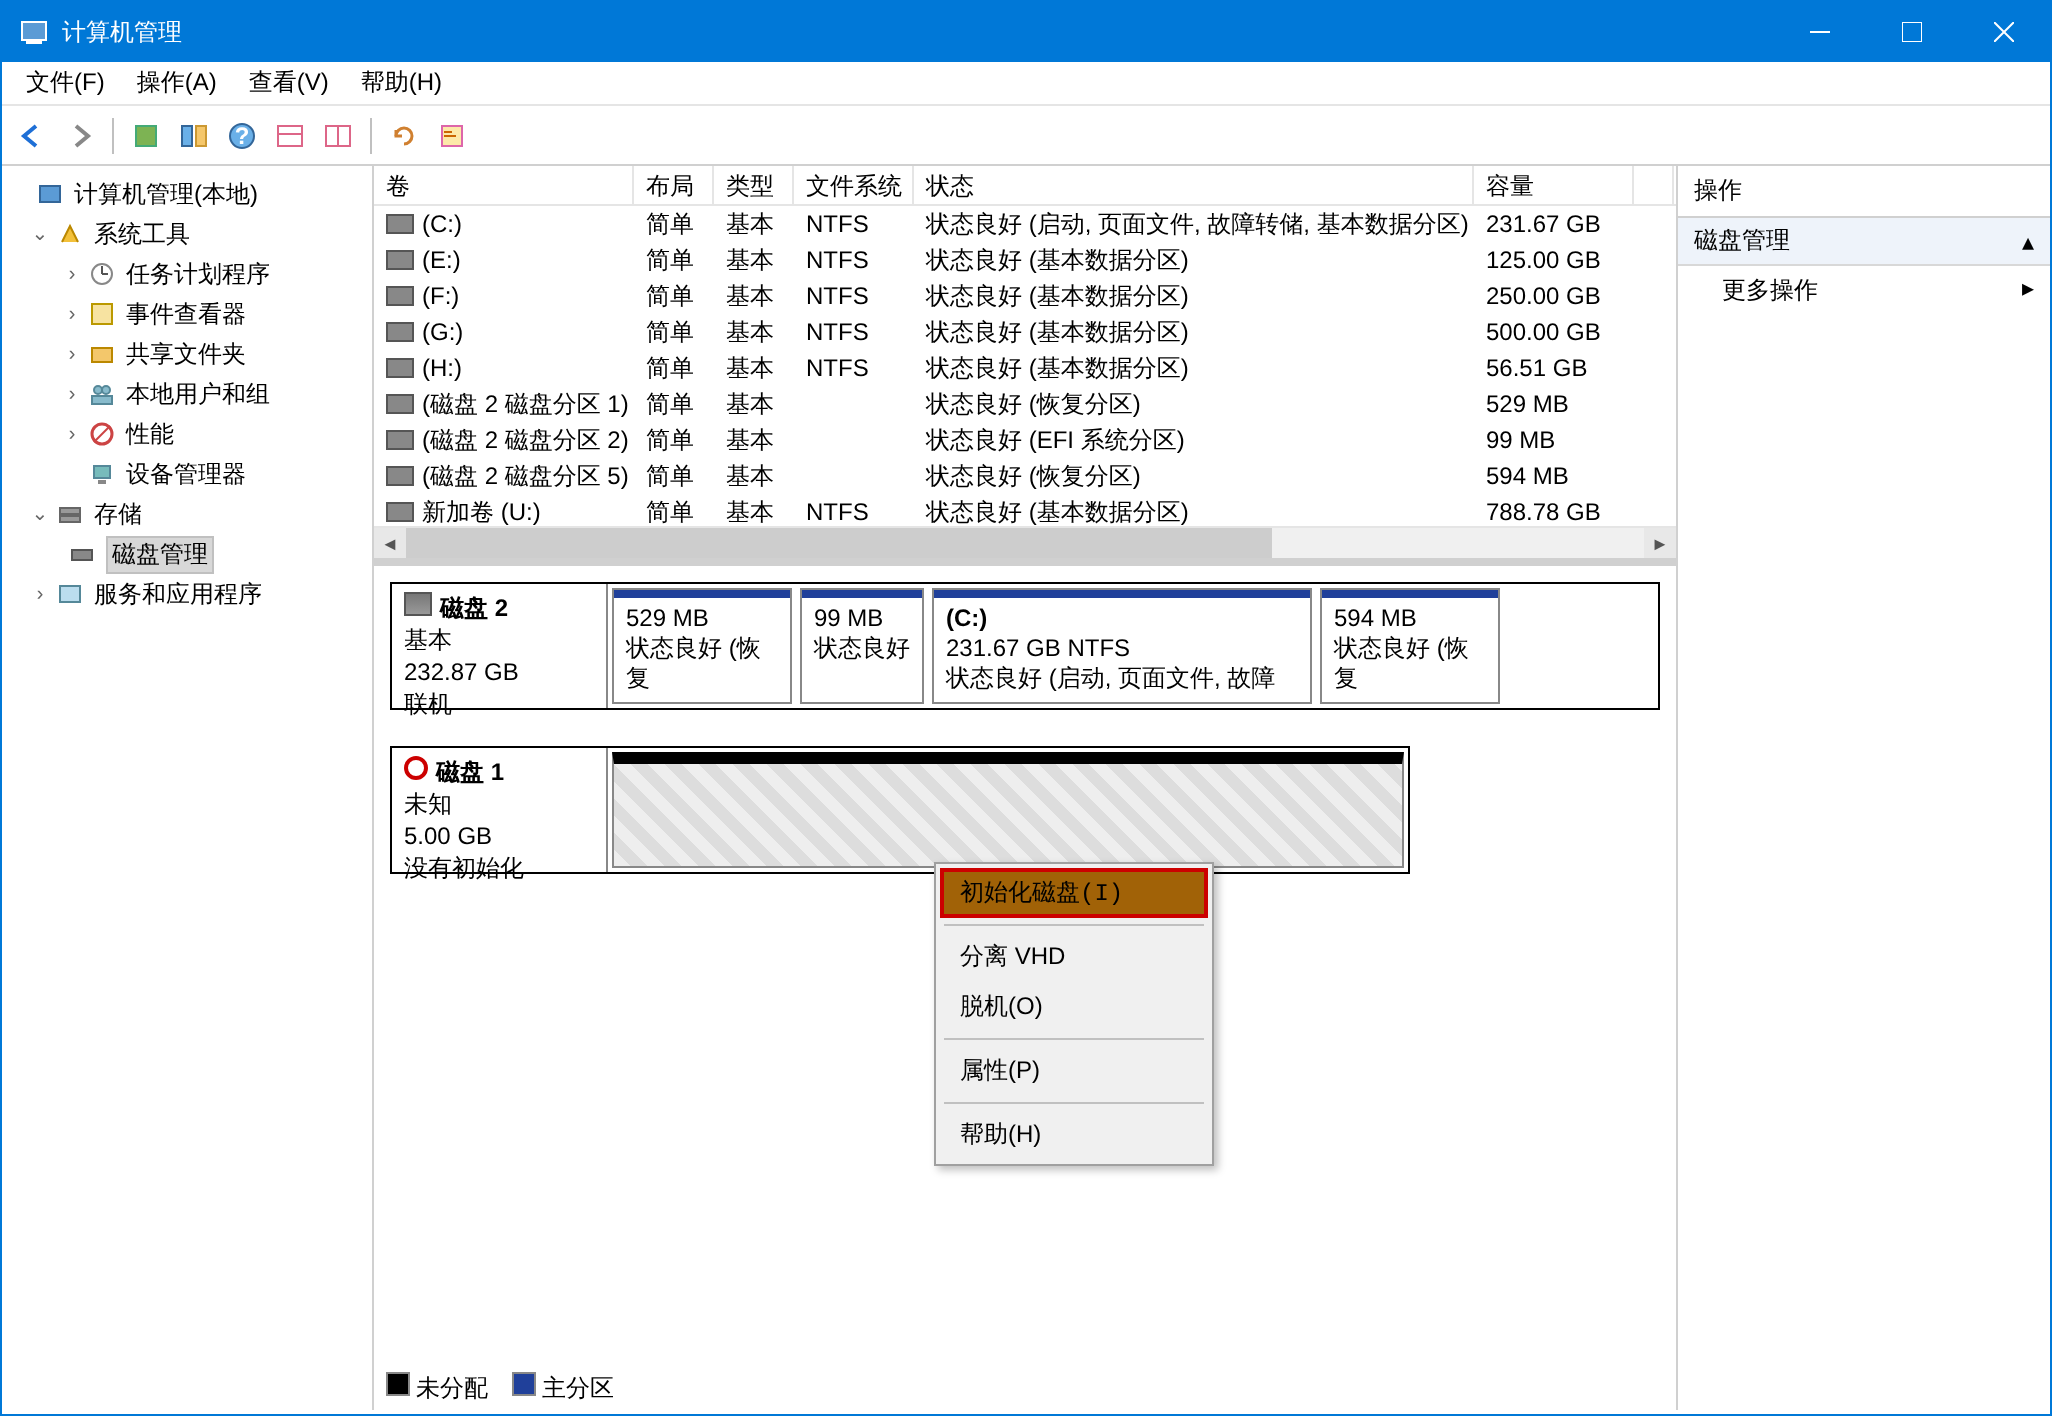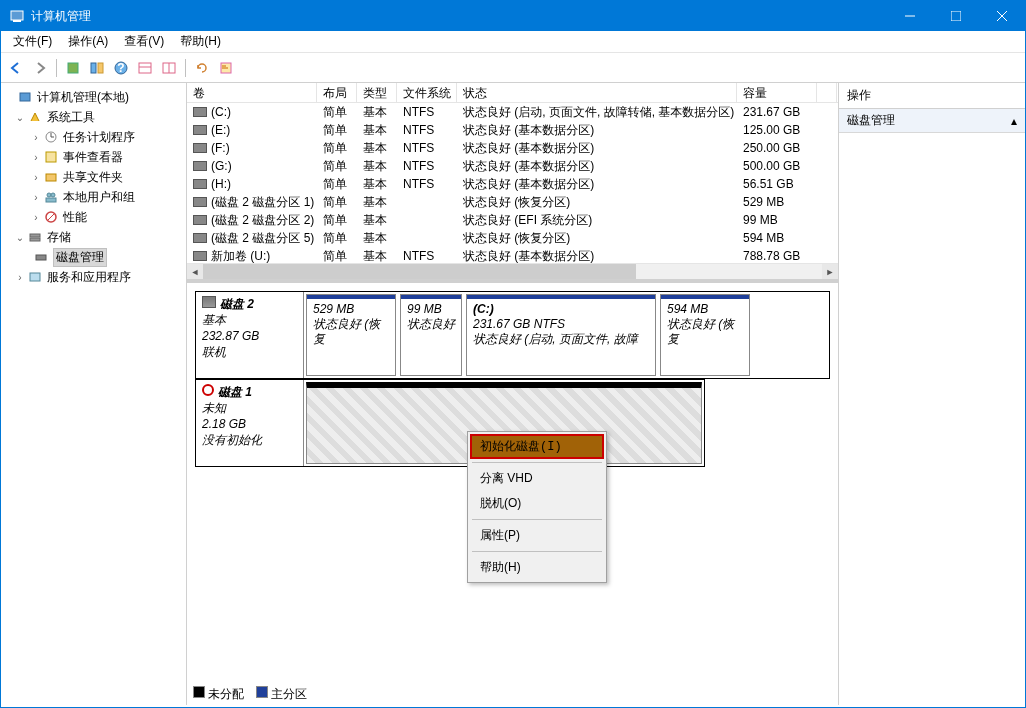--- a/index.html
+++ b/index.html
@@ -25,21 +25,21 @@
 .vlhead .col { padding: 2px 6px; border-right: 1px solid #e5e5e5; white-space: nowrap; overflow:hidden;}
 .vlbody { overflow: hidden; flex:1;}
 .vlrow { display: flex; height: 18px; align-items: center; white-space: nowrap; }
 .vlrow .cell { padding: 0 6px; overflow: hidden; white-space: nowrap; }
 .vlrow .volicon { width:14px;height:10px;background:#888;border:1px solid #555;display:inline-block;margin-right:4px;position:relative;top:1px;}
 .hscroll { height: 16px; background: #f0f0f0; display: flex; align-items: center; border-top:1px solid #e5e5e5;}
 .hscroll .arr { width: 16px; height: 16px; background: #e8e8e8; display:flex;align-items:center;justify-content:center;font-size:9px;color:#555;}
 .hscroll .track { flex: 1; height: 16px; background: #f0f0f0; position:relative;}
 .hscroll .thumb { position:absolute; left:0; width:70%; height:100%; background:#cdcdcd;}
 .diskpane { flex: 1; overflow: auto; padding: 8px; background:#fff; position:relative;}
-.diskrow { display: flex; border: 1px solid #000; height: 88px; font-style: italic; }
+.diskrow { display: flex; border: 1px solid #000; margin-bottom: 18px; height: 64px; }
 .diskinfo { width: 108px; padding: 4px 6px; border-right: 1px solid #888; font-size:12px; line-height:16px;}
 .diskinfo .dname { font-weight: bold; }
 .parts { flex: 1; display: flex; }
 .part { border: 1px solid #888; margin: 2px; padding: 4px 6px; overflow: hidden; font-size:12px; line-height:15px;}
 .part .ptop { border-top: 4px solid #20409a; margin:-4px -6px 3px -6px; height:4px;}
 .part.unalloc { background: repeating-linear-gradient(45deg,#eee,#eee 6px,#ddd 6px,#ddd 12px); margin:2px; border:1px solid #888;}
 .legend { position:absolute; bottom:2px; left:6px; font-size:12px; display:flex; gap:12px; align-items:center;}
 .legend .sw { width:12px;height:12px;display:inline-block;margin-right:3px;border:1px solid #888;}
 .actions { width: 186px; background: #fff; }
 .actions .hdr { background: #fff; border-bottom: 1px solid #d0d0d0; padding: 4px 8px; font-weight: normal; }
@@ -209,20 +209,30 @@
       </div>
     <div class="node" style="padding-left:26px">
         <span class="exp">›</span>
         <span class="icn">
           <svg width="14" height="14">
             <circle cx="7" cy="7" r="5" fill="none" stroke="#c44" stroke-width="1.5"></circle>
             <line x1="3" y1="11" x2="11" y2="3" stroke="#c44"></line>
           </svg>
         </span>
         <span>性能</span>
+      </div>
+    <div class="node" style="padding-left:26px">
+        <span class="exp"></span>
+        <span class="icn">
+          <svg width="14" height="14">
+            <rect x="3" y="3" width="8" height="6" fill="#7bb" stroke="#589"></rect>
+            <rect x="5" y="10" width="4" height="2" fill="#888"></rect>
+          </svg>
+        </span>
+        <span>设备管理器</span>
       </div>
     <div class="node" style="padding-left:10px">
         <span class="exp">⌄</span>
         <span class="icn">
           <svg width="14" height="14">
             <rect x="2" y="4" width="10" height="3" fill="#999" stroke="#666"></rect>
             <rect x="2" y="8" width="10" height="3" fill="#999" stroke="#666"></rect>
           </svg>
         </span>
         <span>存储</span>
@@ -370,21 +380,21 @@
               <div>594 MB</div>
               <div>状态良好 (恢复</div>
             </div>
         </div>
       </div>
 
       <div class="diskrow" style="width:510px">
         <div class="diskinfo">
           <div><span class="cdicon"></span><span class="dname">磁盘 1</span></div>
           <div>未知</div>
-          <div>2.18 GB</div>
+          <div>5.00 GB</div>
           <div>没有初始化</div>
         </div>
         <div class="parts">
           <div class="part unalloc" style="flex:1;border-top:6px solid #000"></div>
         </div>
       </div>
 
       <div class="ctxmenu" style="left:280px; top:148px;">
         <div class="mi hl">初始化磁盘(I)</div>
         <div class="sep"></div>
@@ -402,14 +412,15 @@
       </div>
     </div>
   </div>
 
   <div class="actions">
     <div class="hdr">操作</div>
     <div class="section">
         <span>磁盘管理</span>
         <span>▴</span>
       </div>
+    <div class="it"><span>更多操作</span><span style="float:right">▸</span></div>
   </div>
 </div>
 
 </body></html>

